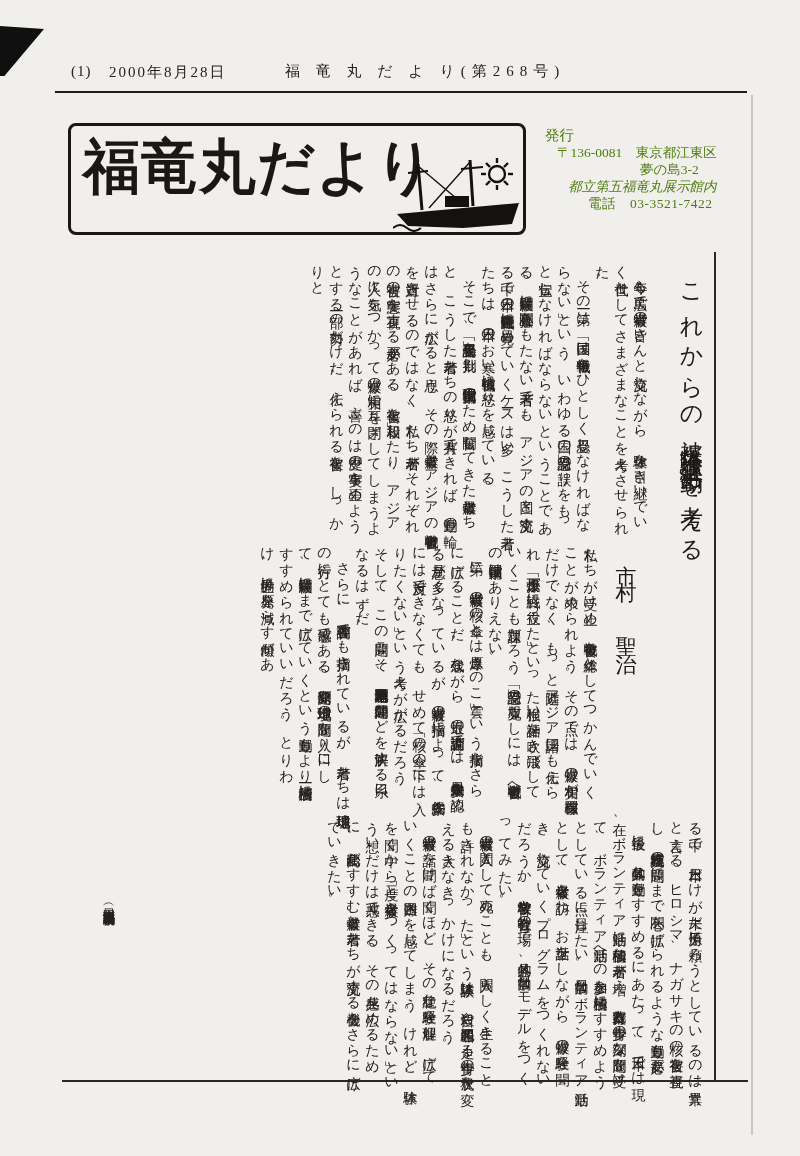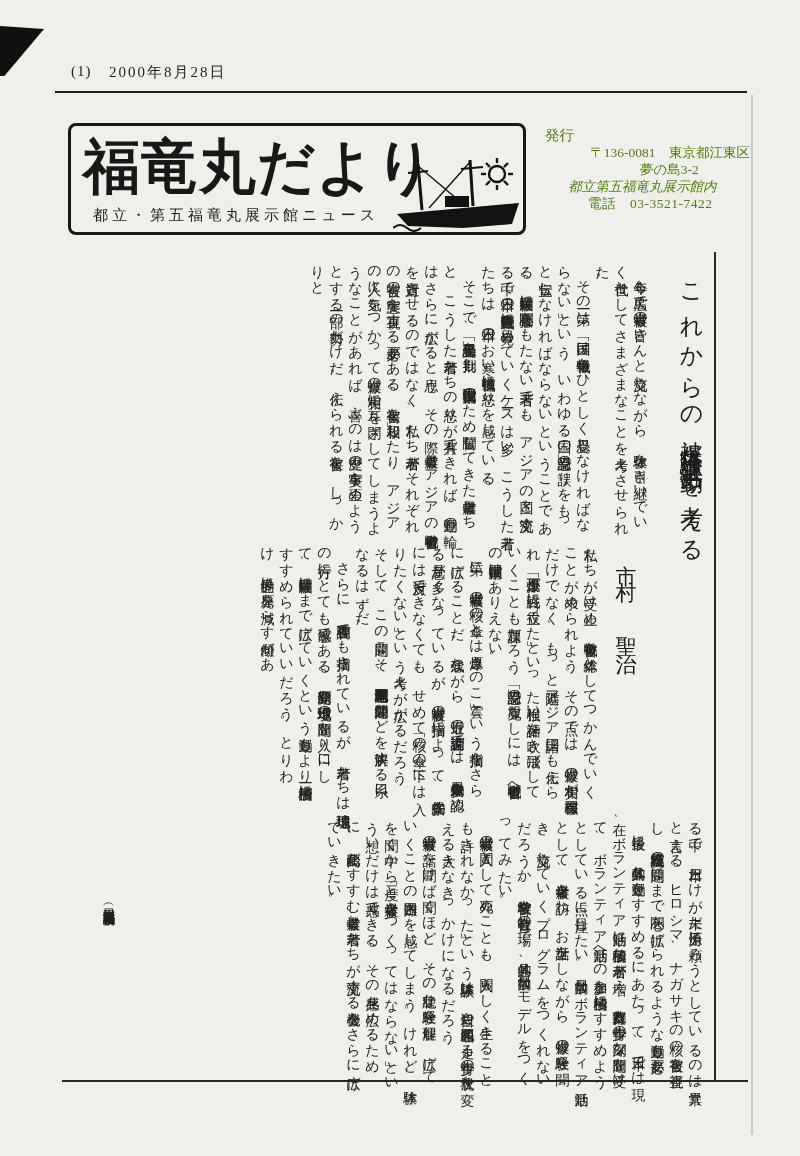--- a/index.html
+++ b/index.html
@@ -49,21 +49,21 @@
     position:absolute;left:22px;bottom:7px;
     font-size:15px;letter-spacing:4px;color:#1f1d1b;
     white-space:nowrap;
   }
   .mast-ship{position:absolute;left:322px;top:30px;width:132px;height:76px;}
 
   
   .publisher{position:absolute;left:540px;top:127px;width:210px;font-size:13.5px;line-height:17px;color:#4d7c0f;}
   .pub-label{font-size:14.5px;padding-left:5px;}
   .pub-org{font-size:16.5px;padding-left:2px;letter-spacing:0.5px;line-height:24px;}
-  .pub-l2{padding-left:17px;text-align:right;}
+  .pub-l2{padding-left:17px;}
   .pub-l3{padding-left:100px;}
   .pub-l4{padding-left:28px;font-style:italic;}
   .pub-l5{padding-left:48px;letter-spacing:0.5px;}
 
   
   .article-right-rule{position:absolute;left:714px;top:252px;width:2px;height:830px;background:#2a2826;}
   .article-bottom-rule{position:absolute;left:62px;top:1080px;width:686px;height:2px;background:#2a2826;}
 
   
   .vtext{
@@ -99,26 +99,26 @@
 <body>
 
 <div class="page">
 
   <div class="corner-artifact"></div>
   <div class="page-edge"></div>
 
   <div class="pageheader">
     <span class="pno">(1)</span>
     <span class="pdate">2000年8月28日</span>
+    <span class="pmast">福 竜 丸 だ よ り(第268号)</span>
   </div>
   <div class="header-rule"></div>
 
   <div class="mastbox">
     <div class="mast-title">福竜丸だより</div>
-    <div class="mast-sub">都立・第五福竜丸展示館ニュース</div>
     <svg class="mast-ship" viewBox="0 0 132 76" aria-hidden="true">
       <g stroke="#141210" stroke-width="2.4" fill="none">
         <circle cx="104" cy="18" r="8"></circle>
         <line x1="104" y1="2" x2="104" y2="7"></line>
         <line x1="104" y1="29" x2="104" y2="34"></line>
         <line x1="88" y1="18" x2="93" y2="18"></line>
         <line x1="115" y1="18" x2="120" y2="18"></line>
         <line x1="93" y1="7" x2="97" y2="11"></line>
         <line x1="111" y1="25" x2="115" y2="29"></line>
         <line x1="93" y1="29" x2="97" y2="25"></line>

